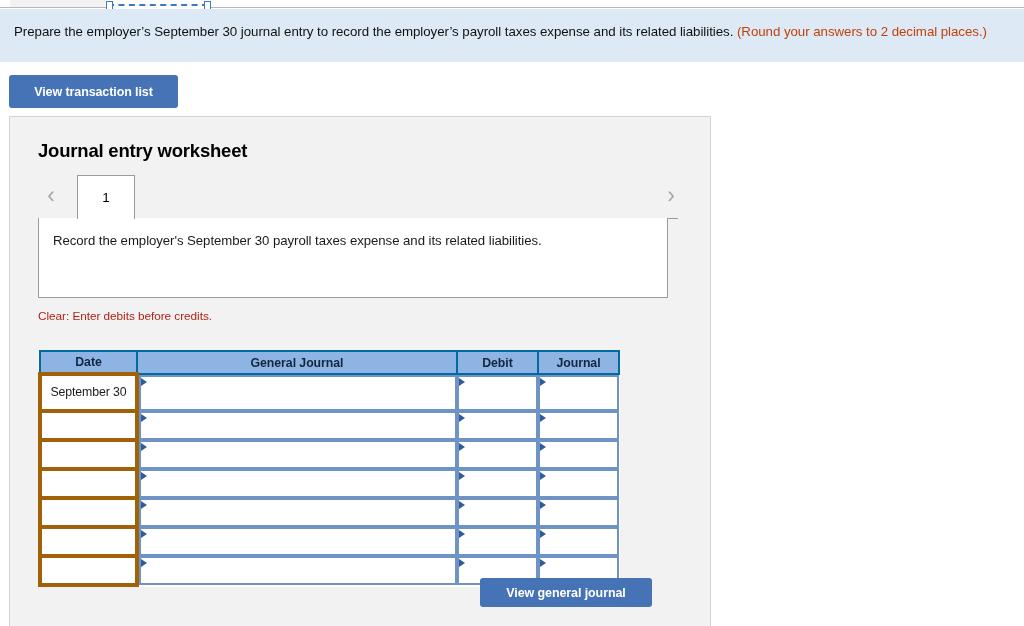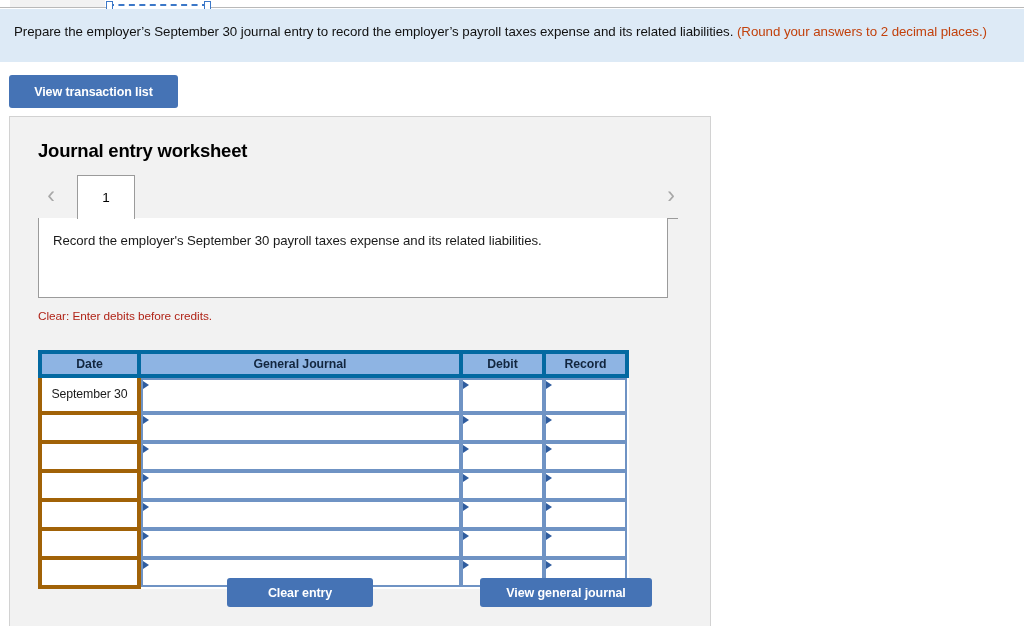--- a/index.html
+++ b/index.html
@@ -189,21 +189,21 @@
   
   .journal-table {
     position: absolute;
     left: 28px; top: 233px;
     border-collapse: collapse;
     table-layout: fixed;
     background: #ffffff;
   }
   .journal-table th {
     background: #8eb4e3;
-    border: 4px solid #0369a1;
+    border: 2px solid #0369a1;
     font-size: 12.3px;
     font-weight: bold;
     color: #12263f;
     height: 20px;
     padding: 0;
     text-align: center;
     letter-spacing: -0.05px;
   }
   .journal-table td {
     border: 4px solid #a16207;
@@ -303,21 +303,21 @@
   </div>
 
   <div class="note-text">Clear: Enter debits before credits.</div>
 
   <table class="journal-table">
     <thead>
       <tr>
         <th class="col-date">Date</th>
         <th class="col-journal">General Journal</th>
         <th class="col-debit">Debit</th>
-        <th class="col-credit">Record</th>
+        <th class="col-credit">Journal</th>
       </tr>
     </thead>
     <tbody>
       <tr class="row-tall">
         <td class="date-cell">September 30</td>
         <td class="input-cell">
           <div class="input-box">
             <span class="caret-marker"></span>
           </div>
         </td>
@@ -436,16 +436,15 @@
         </td>
         <td class="input-cell">
           <div class="input-box">
             <span class="caret-marker"></span>
           </div>
         </td>
       </tr>
     </tbody>
   </table>
 
-  <button class="btn btn-clear">Clear entry</button>
   <button class="btn btn-view-journal">View general journal</button>
 
 </div>
 
 </body></html>

